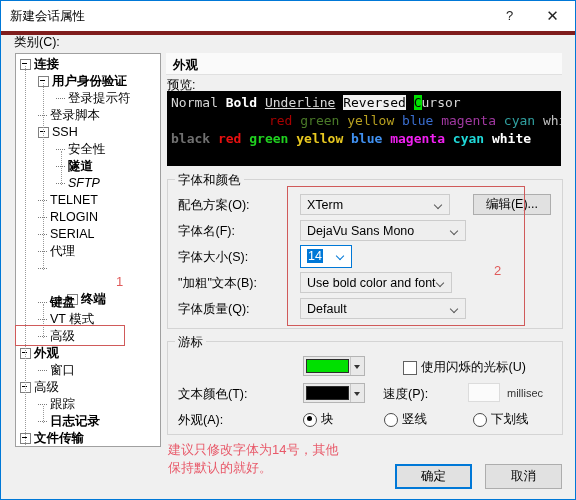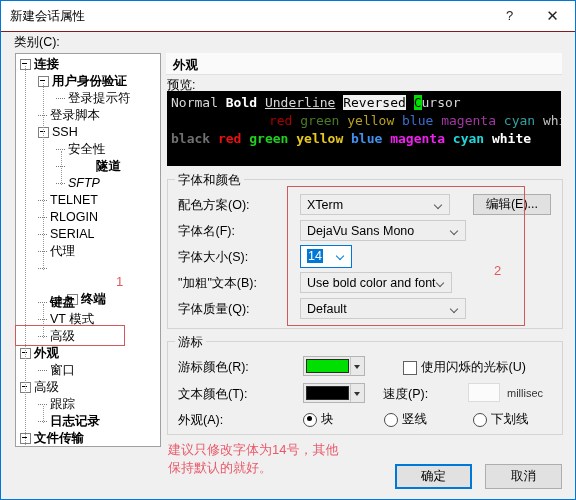--- a/index.html
+++ b/index.html
@@ -18,21 +18,21 @@
     background: #f0f0f0;
     box-sizing: border-box;
     border: 1px solid #0078d7;
   }
 
   
   .titlebar {
     position: absolute; left: 0; top: 0;
     width: 574px; height: 30px;
     background: #ffffff;
-    border-bottom: 1px solid #7f1d1d;
+    border-bottom: 4px solid #7f1d1d;
   }
   .title-text {
     position: absolute; left: 9px; top: 7px;
     font-size: 12.5px; color: #000;
     white-space: nowrap;
   }
   .tb-btn {
     position: absolute; top: 0; height: 29px; width: 41px;
     background: transparent;
     display: flex; align-items: center; justify-content: center;
@@ -305,21 +305,21 @@
         <span class="lbl">登录脚本</span>
       </div>
       <div class="tnode" style="top: 70px; left: 22px;">
         <span class="exp"></span>
         <span class="lbl">SSH</span>
       </div>
       <div class="tnode" style="top: 87px; left: 40px;">
         <span class="dash"></span>
         <span class="lbl">安全性</span>
       </div>
-      <div class="tnode bold" style="top: 104px; left: 40px; gap: 28px;">
+      <div class="tnode bold" style="top: 104px; left: 40px;">
         <span class="dash"></span>
         <span class="lbl">隧道</span>
       </div>
       <div class="tnode" style="top: 121px; left: 40px; font-style: italic;">
         <span class="dash"></span>
         <span class="lbl">SFTP</span>
       </div>
       <div class="tnode" style="top: 138px; left: 22px;">
         <span class="dash"></span>
         <span class="lbl">TELNET</span>
@@ -428,21 +428,20 @@
     <div class="flabel" style="left:10px; top:121px;">字体质量(Q):</div>
     <div class="combo" style="left:132px; top:118px; width:166px;">
       <span class="val">Default</span>
       <span class="arrow"></span>
     </div>
   </div>
 
   <div class="group" id="grp-cursor">
     <div class="gtitle">游标</div>
 
-    <div class="flabel" style="left:10px; top:17px;">游标颜色(R):</div>
     <div class="colorpick" style="left:135px; top:14px;">
       <span class="swatch" id="sw-cursor" style="background: rgb(0, 224, 0);"></span>
       <span class="cbar"></span>
     </div>
     <div class="chk" style="left:215px; top:17px;">
       <span class="box"></span>
       <span>使用闪烁的光标(U)</span>
     </div>
 
     <div class="flabel" style="left:10px; top:44px;">文本颜色(T):</div>

